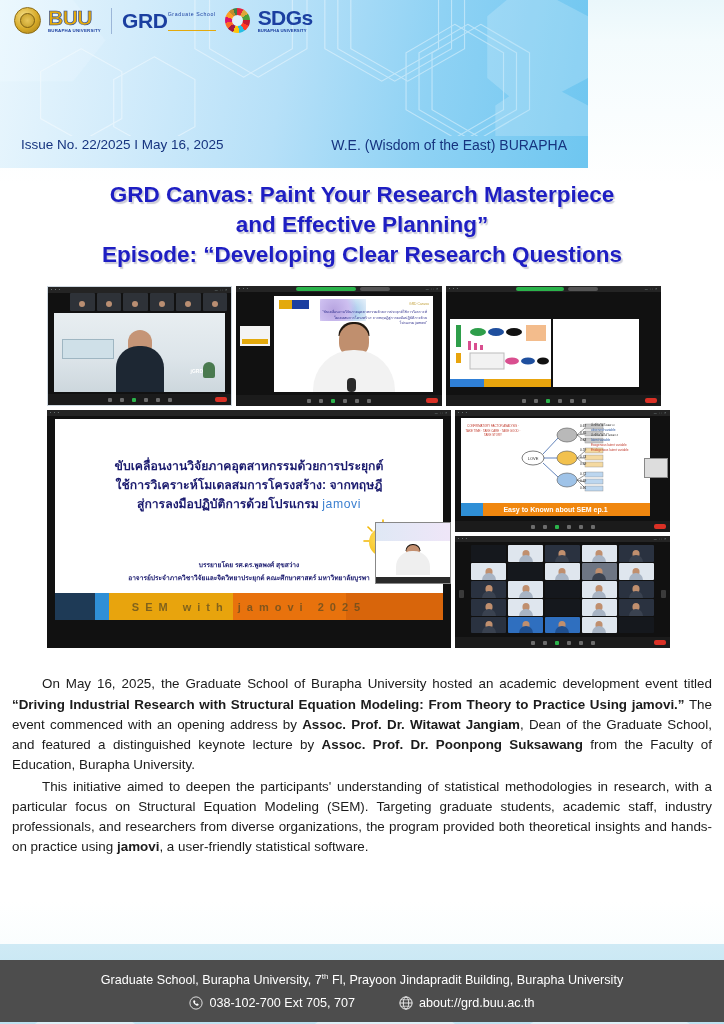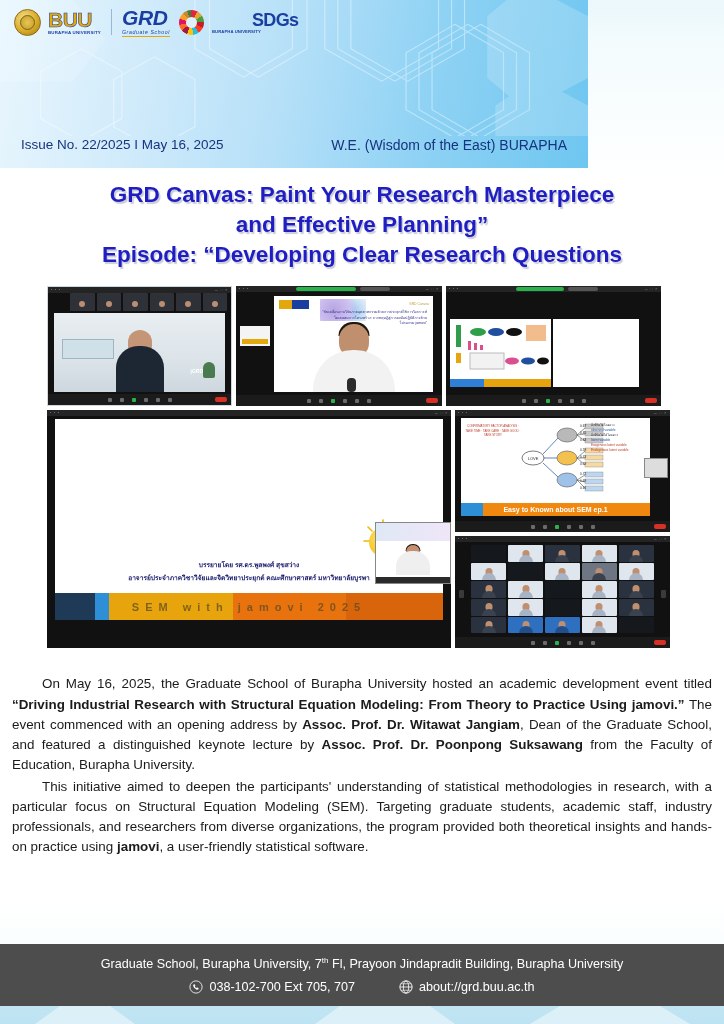--- a/index.html
+++ b/index.html
@@ -37,34 +37,34 @@
   .buu-seal::after{
     content:""; position:absolute; left:5px; top:5px; right:5px; bottom:5px;
     border-radius:50%; border:1px solid #7d5f10;
     background: radial-gradient(circle at 50% 50%, #e8c659 0%, #c29a22 100%);
   }
   .buu-text { display:flex; flex-direction:column; line-height:1; }
   .buu-word{ font-size:21px; font-weight:bold; color:#e3a90c; letter-spacing:-0.5px;
              -webkit-text-stroke:0.6px #1b3fa0; }
   .buu-sub{ font-size:4.4px; font-weight:bold; color:#1b3fa0; letter-spacing:.2px; margin-top:1px;}
   .divider-v{ width:1px; height:26px; background:#9bb6d8; margin:0 3px;}
-  .grd-text{ display:flex; flex-direction:column; line-height:1;font-style:italic; }
+  .grd-text{ display:flex; flex-direction:row; line-height:1; }
   .grd-word{ font-size:21px; font-weight:bold; color:#1b3fa0; letter-spacing:-0.3px;}
   .grd-sub{ font-size:5.2px; color:#1b3fa0; letter-spacing:.6px; margin-top:2px;
             border-bottom:1.2px solid #e3a90c; padding-bottom:1px;}
   .sdg-wheel{
     width:25px;height:25px;border-radius:50%;
     background: conic-gradient(#e5243b 0 8%, #dda63a 8% 16%, #4c9f38 16% 24%, #c5192d 24% 32%,
       #ff3a21 32% 40%, #26bde2 40% 48%, #fcc30b 48% 56%, #a21942 56% 64%, #fd6925 64% 72%,
       #dd1367 72% 80%, #fd9d24 80% 88%, #bf8b2e 88% 94%, #3f7e44 94% 100%);
     position:relative; margin-left:2px;
   }
   .sdg-wheel::after{content:"";position:absolute;inset:7px;background:#dff0fb;border-radius:50%;}
   .sdg-text{ display:flex; flex-direction:column; line-height:1; margin-left:1px;}
-  .sdg-word{ font-size:18px; font-weight:bold; color:#1b3fa0; letter-spacing:-0.6px;margin-left:40px;}
+  .sdg-word{ font-size:21px; font-weight:bold; color:#1b3fa0; letter-spacing:-0.6px;}
   .sdg-sub{ font-size:4.2px; font-weight:bold; color:#1b3fa0; letter-spacing:.1px; margin-top:1px;}
 
   .grd-news-title{
     position:absolute; left:0; right:0; top:48px; text-align:center;
     font-size:64px; font-weight:bold; color:#1414c8; letter-spacing:1px;
     text-shadow: 3px 3px 2px rgba(80,80,110,.45);
     z-index:4;
   }
   .issue-line{
     position:absolute; left:21px; top:137px; font-size:13.5px; color:#16347f; z-index:4;
@@ -204,21 +204,21 @@
 
   
   .article{ margin:26px 12px 0 12px; }
   .article p{
     font-size:13.4px; line-height:1.5; color:#1b1b1b; text-align:justify;
     text-indent:30px; margin-bottom:2px;
   }
   .article p b{ font-weight:bold; }
 
   
-  .footer-wrap{ position:absolute; left:0; right:0; bottom:0; height:80px;padding-left:28px;}
+  .footer-wrap{ position:absolute; left:0; right:0; bottom:0; height:64px;padding-left:28px;}
   .footer-deco{ position:absolute; left:0; right:0; bottom:0; height:80px;
     background:linear-gradient(180deg,#cfeaf5 0%, #bde3f2 100%); }
   .footer{
     position:absolute; left:0; right:0; top:0; height:62px;
     background:#4d4d4d; color:#fff; display:flex; flex-direction:column;
     align-items:center; justify-content:center; gap:8px;
   }
   .footer .line1{ font-size:12.6px; }
   .footer .line1 sup{ font-size:8px; vertical-align:super;}
   .footer .line2{ display:flex; align-items:center; gap:44px; font-size:12.6px;}
@@ -389,20 +389,25 @@
     </div>
 
     <div class="row">
 
       <div class="shot s4">
         <div class="zbar">
             <span class="dots">• • •</span>
             <span class="dots">— □ ×</span>
           </div>
         <div class="slide">
+          <div class="th1">
+            <div>ขับเคลื่อนงานวิจัยภาคอุตสาหกรรมด้วยการประยุกต์</div>
+            <div>ใช้การวิเคราะห์โมเดลสมการโครงสร้าง: จากทฤษฎี</div>
+            <div><span>สู่การลงมือปฏิบัติการด้วยโปรแกรม </span><span class="jam">jamovi</span></div>
+          </div>
           <svg class="bulbray" viewBox="0 0 40 40">
             <g stroke="#f2b705" stroke-width="1.6" stroke-linecap="round">
               <line x1="20" y1="1" x2="20" y2="7"></line>
                 <line x1="5" y1="8" x2="9" y2="12"></line>
               <line x1="35" y1="8" x2="31" y2="12"></line>
                 <line x1="1" y1="22" x2="7" y2="22"></line>
               <line x1="39" y1="22" x2="33" y2="22"></line>
             </g>
           </svg>
           <div class="bulb"></div>

